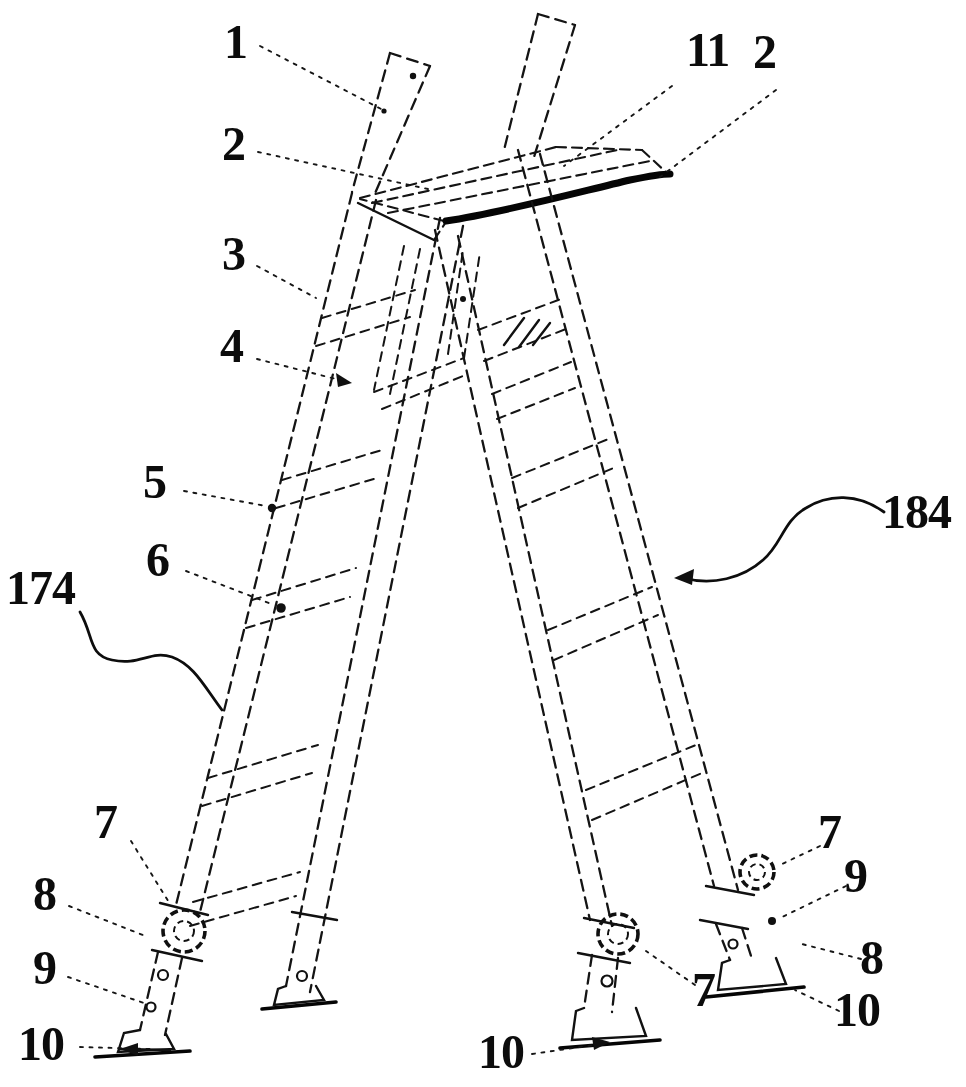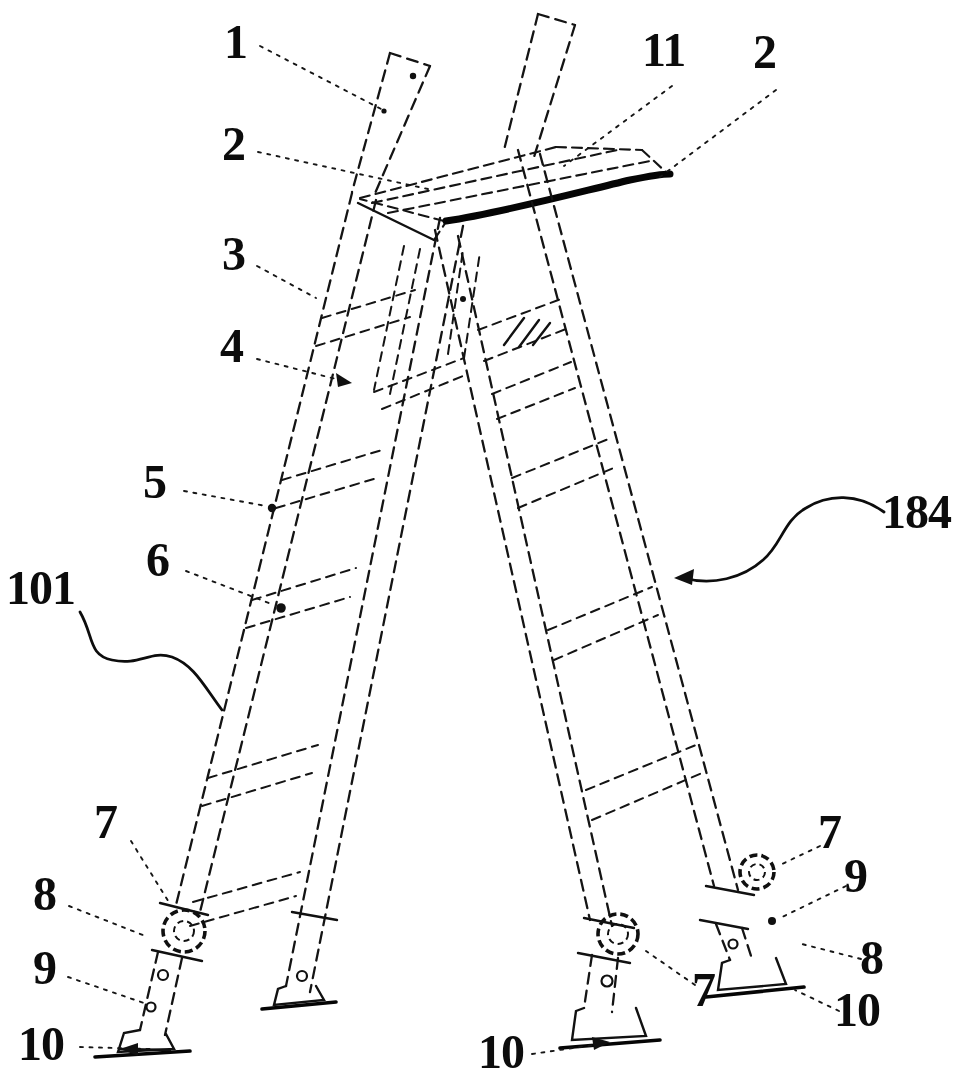--- a/index.html
+++ b/index.html
@@ -175,23 +175,23 @@
       <polygon class="dot" points="674,578 694,569 692,585"></polygon>
     </g>
   </svg>
 
   <div class="ref" style="left:224px;top:18px">1</div>
   <div class="ref" style="left:222px;top:120px">2</div>
   <div class="ref" style="left:222px;top:230px">3</div>
   <div class="ref" style="left:220px;top:322px">4</div>
   <div class="ref" style="left:143px;top:458px">5</div>
   <div class="ref" style="left:146px;top:536px">6</div>
-  <div class="ref" style="left:6px;top:564px">101</div>
+  <div class="ref" style="left:6px;top:564px">174</div>
   <div class="ref" style="left:882px;top:488px">184</div>
-  <div class="ref" style="left:642px;top:26px">11</div>
+  <div class="ref" style="left:686px;top:26px">11</div>
   <div class="ref" style="left:753px;top:28px">2</div>
   <div class="ref" style="left:94px;top:798px">7</div>
   <div class="ref" style="left:33px;top:870px">8</div>
   <div class="ref" style="left:33px;top:944px">9</div>
   <div class="ref" style="left:18px;top:1020px">10</div>
   <div class="ref" style="left:818px;top:808px">7</div>
   <div class="ref" style="left:844px;top:852px">9</div>
   <div class="ref" style="left:860px;top:934px">8</div>
   <div class="ref" style="left:834px;top:986px">10</div>
   <div class="ref" style="left:692px;top:966px">7</div>

